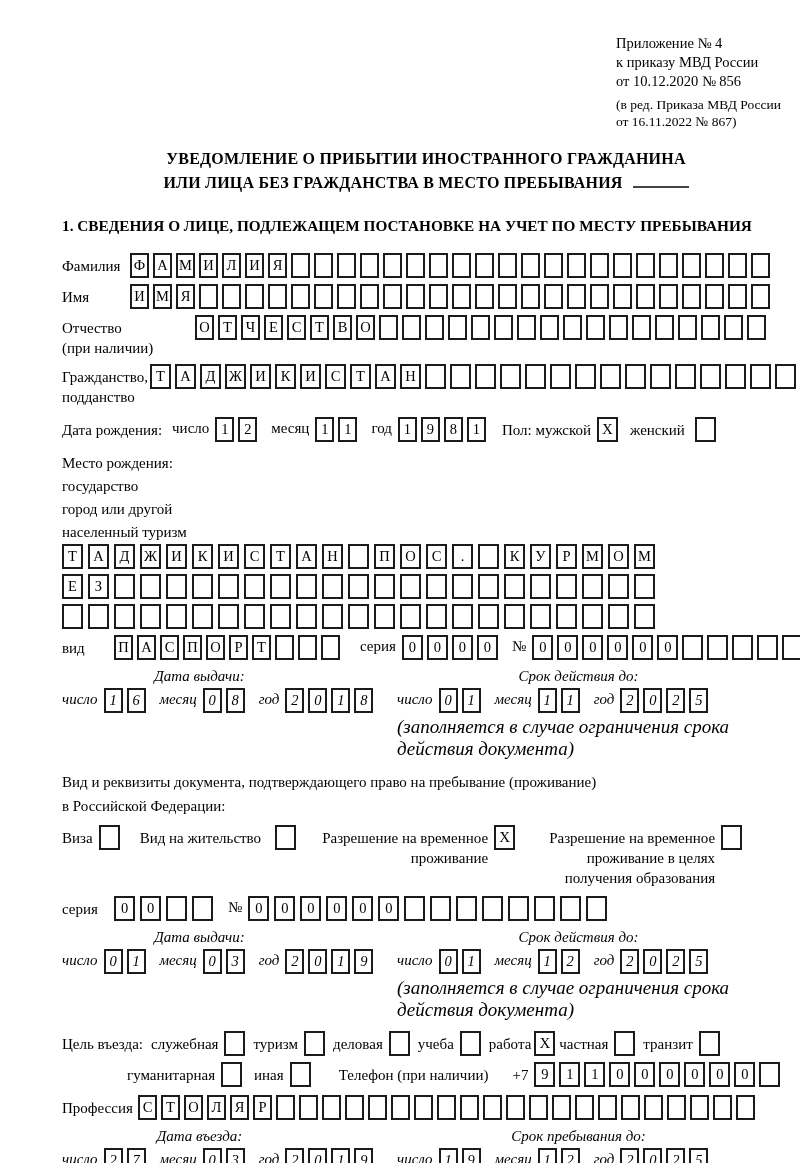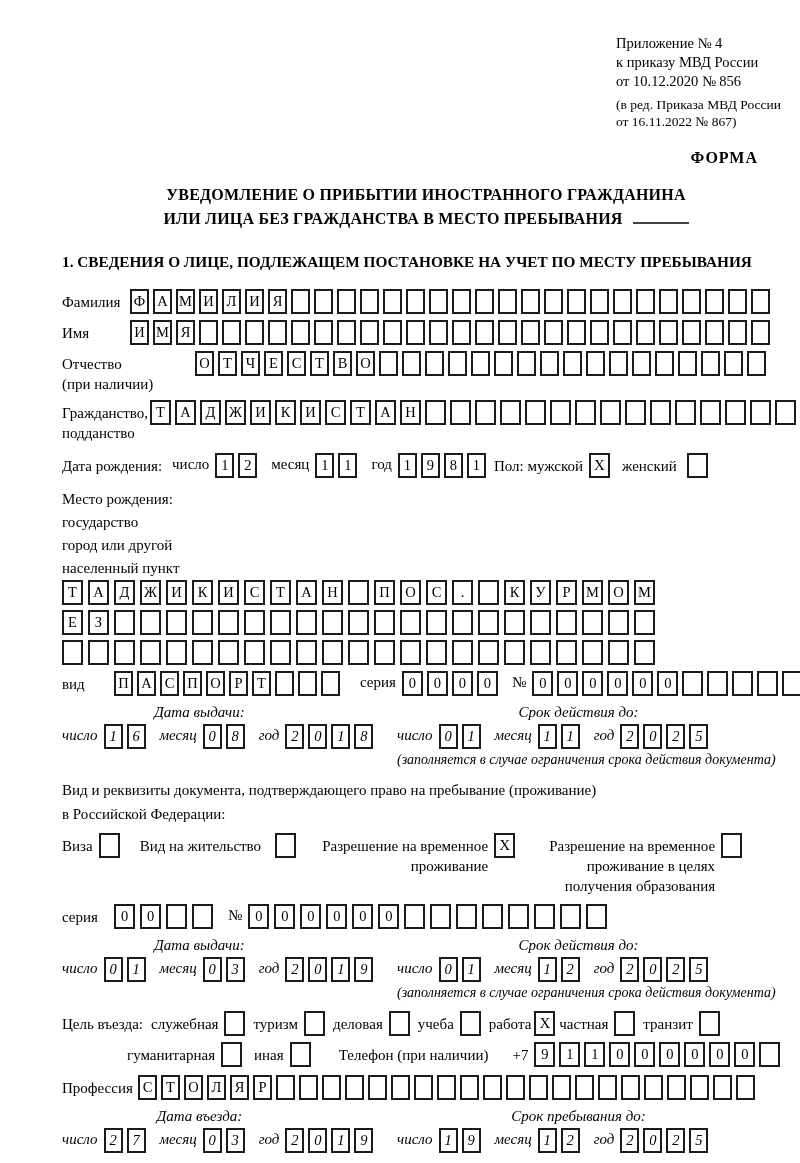--- a/index.html
+++ b/index.html
@@ -49,21 +49,21 @@
   .dlabel.first { padding-left:0; }
 
   
   .dates { display:flex; margin-top:8px;font-style:italic; }
   .dcol-l { flex:0 0 335px; }
   .dcol-r { flex:1; }
   .dtitle { text-align:center; padding-top:0; }
   .dcol-l .dtitle { padding-right:60px; }
   .dcol-r .dtitle { padding-right:30px; }
   .drow { display:flex; margin-top:3px; white-space:nowrap; }
-  .note { font-size:14px; margin-top:3px; }
+  .note { font-size:19px; margin-top:3px; }
 
   .intro { margin-top:10px; line-height:1.65; }
 
   .opt-label { padding-top:3px; line-height:20px; }
   .opt-label.wrap { white-space:normal; text-align:right; }
   .ml8 { margin-left:8px; } .ml12 { margin-left:12px; } .ml16 { margin-left:20px; }
   .bx { margin-left:6px; }
 
   .block { display:flex; margin-top:8px;flex-direction:column; }
   .block .labels { flex:none; line-height:23px; padding-top:2px; }
@@ -79,21 +79,20 @@
   <div class="appendix">
     <div>Приложение № 4</div>
     <div>к приказу МВД России</div>
     <div>от 10.12.2020 № 856</div>
     <div class="ed">
       <div>(в ред. Приказа МВД России</div>
       <div>от 16.11.2022 № 867)</div>
     </div>
   </div>
 
-  <div class="forma">ФОРМА</div>
 
   <div class="title">
     <div>УВЕДОМЛЕНИЕ О ПРИБЫТИИ ИНОСТРАННОГО ГРАЖДАНИНА</div>
     <div><span>ИЛИ ЛИЦА БЕЗ ГРАЖДАНСТВА В МЕСТО ПРЕБЫВАНИЯ</span><span class="title-underline"></span></div>
   </div>
 
   <div class="sec">1. СВЕДЕНИЯ О ЛИЦЕ, ПОДЛЕЖАЩЕМ ПОСТАНОВКЕ НА УЧЕТ ПО МЕСТУ ПРЕБЫВАНИЯ</div>
 
   <div class="row" style="margin-top:18px">
     <div class="lbl" style="width:68px">Фамилия</div>
@@ -244,32 +243,32 @@
         <span class="cell">1</span>
         <span class="cell">1</span>
       </span>
     <span class="dlabel">год</span>
     <span class="cells">
         <span class="cell">1</span>
         <span class="cell">9</span>
         <span class="cell">8</span>
         <span class="cell">1</span>
       </span>
-    <span class="lbl" style="margin-left:4px">Пол: мужской</span>
+    <span class="lbl" style="margin-left:12px">Пол: мужской</span>
     <span class="box bx">X</span>
     <span class="lbl" style="margin-left:12px">женский</span>
     <span class="box bx" style="margin-left:10px"></span>
   </div>
 
   <div class="block">
     <div class="labels" style="width:142px">
       <div>Место рождения:</div>
       <div>государство</div>
       <div>город или другой</div>
-      <div>населенный пункт</div>
+      <div>населенный туризм</div>
     </div>
     <div class="cellrows">
       <div class="cells wide">
           <span class="cell">Т</span>
           <span class="cell">А</span>
           <span class="cell">Д</span>
           <span class="cell">Ж</span>
           <span class="cell">И</span>
           <span class="cell">К</span>
           <span class="cell">И</span>

